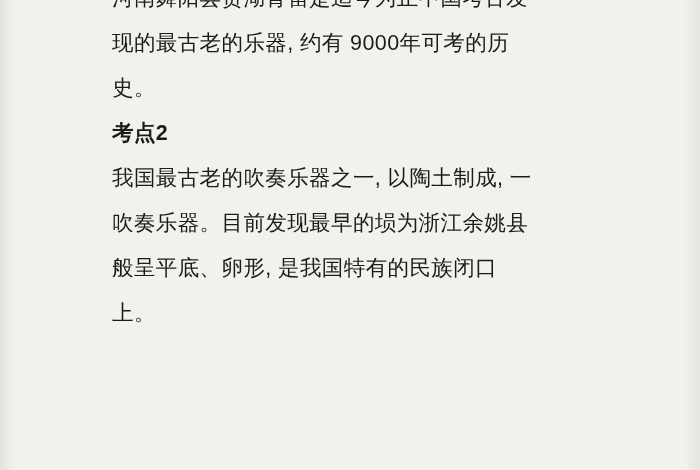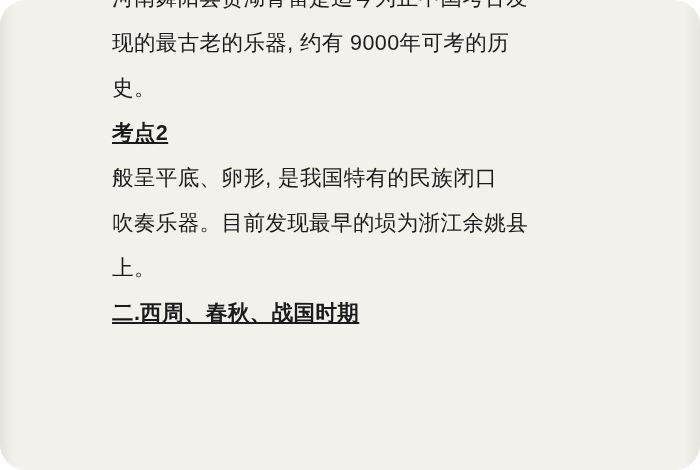--- a/index.html
+++ b/index.html
@@ -13,21 +13,20 @@
     font-family: "Liberation Sans", sans-serif;
     overflow: hidden;
   }
   .page {
     position: relative;
     width: 700px;
     height: 470px;
     background: #f2f1ec;
     box-sizing: border-box;
     overflow: hidden;
-    border-radius: 26px;
   }
   
   .edge-left {
     position: absolute;
     top: 0;
     left: 0;
     width: 14px;
     height: 470px;
     background: linear-gradient(to right, #e4e2dc, #f2f1ec);
   }
@@ -52,34 +51,33 @@
     letter-spacing: 0.4px;
     white-space: pre;
     font-family: "Liberation Sans", sans-serif;
   }
   .line.clipped-top {
     
     overflow: hidden;
   }
   .heading {
     font-weight: bold;
-    text-decoration: underline;
   }
 </style>
 </head>
 <body>
 
 <div class="page">
   <div class="edge-left"></div>
   <div class="edge-right"></div>
 
   <div class="content">
     <div class="line clipped-top">河南舞阳县贾湖骨笛是迄今为止中国考古发</div>
     <div class="line">现的最古老的乐器, 约有 9000年可考的历</div>
     <div class="line">史。</div>
     <div class="line heading">考点2</div>
+    <div class="line">我国最古老的吹奏乐器之一, 以陶土制成, 一</div>
+    <div class="line">吹奏乐器。目前发现最早的埙为浙江余姚县</div>
     <div class="line">般呈平底、卵形, 是我国特有的民族闭口</div>
-    <div class="line">吹奏乐器。目前发现最早的埙为浙江余姚县</div>
     <div class="line">上。</div>
-    <div class="line heading">二.西周、春秋、战国时期</div>
 
   </div>
 </div>
 
 </body></html>

